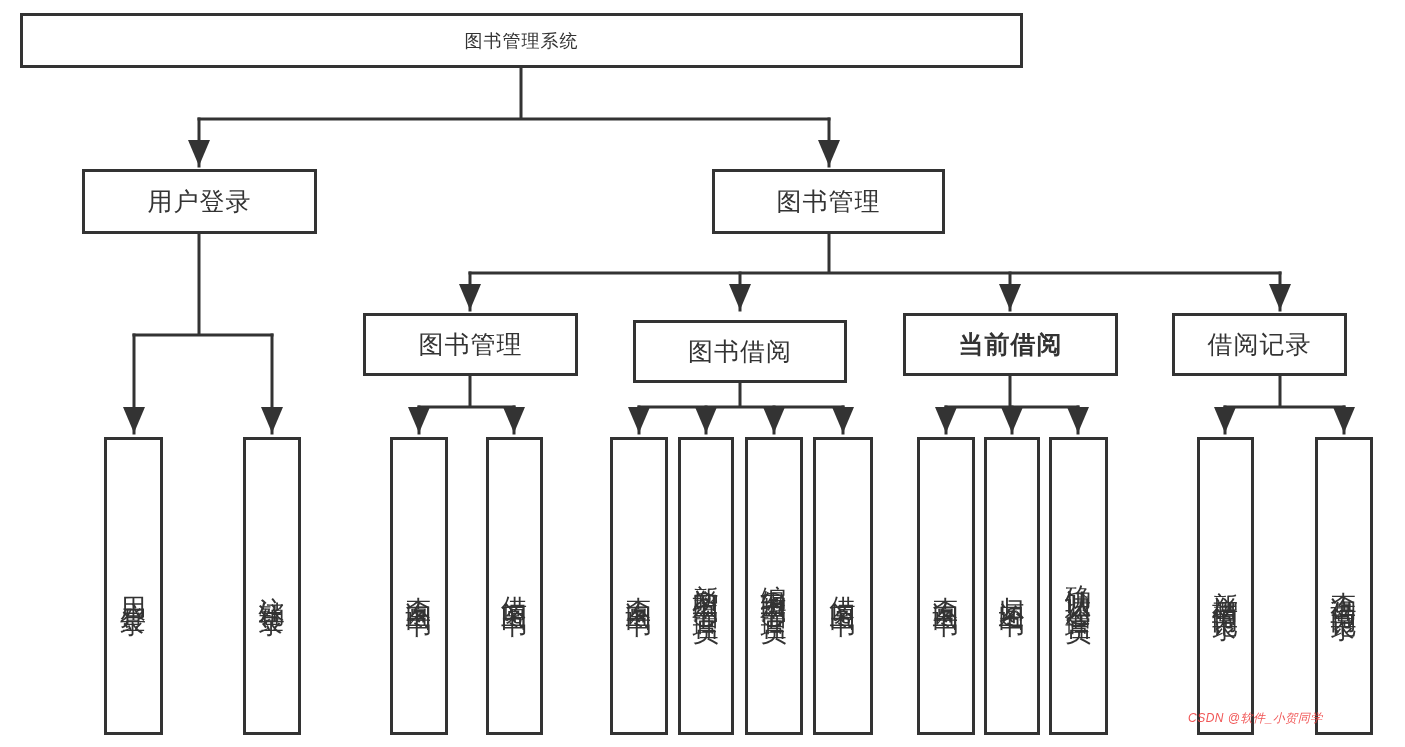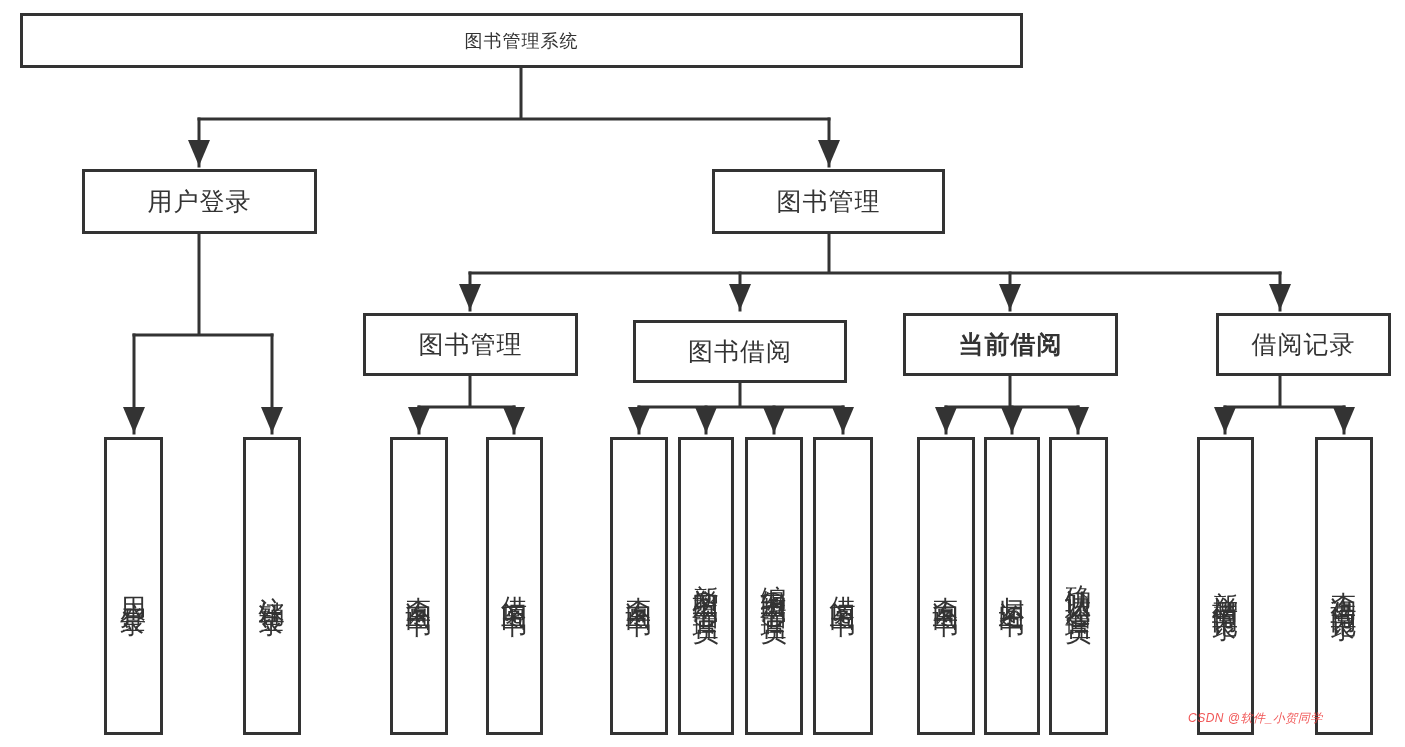--- a/index.html
+++ b/index.html
@@ -107,21 +107,21 @@
 
   <div class="node hbox" style="left:363px; top:313px; width:215px; height:63px;">
     <span>图书管理</span>
   </div>
   <div class="node hbox" style="left:633px; top:320px; width:214px; height:63px;">
     <span>图书借阅</span>
   </div>
   <div class="node hbox" style="left:903px; top:313px; width:215px; height:63px;font-weight:bold;">
     <span>当前借阅</span>
   </div>
-  <div class="node hbox" style="left:1216px; top:313px; width:175px; height:63px;">
+  <div class="node hbox" style="left:1172px; top:313px; width:175px; height:63px;">
     <span>借阅记录</span>
   </div>
 
   <div class="node vbox" style="left:104px; top:437px; width:59px; height:298px;">
     <span class="vtext">用户登录</span>
   </div>
   <div class="node vbox" style="left:243px; top:437px; width:58px; height:298px;">
     <span class="vtext">注销登录</span>
   </div>
 

